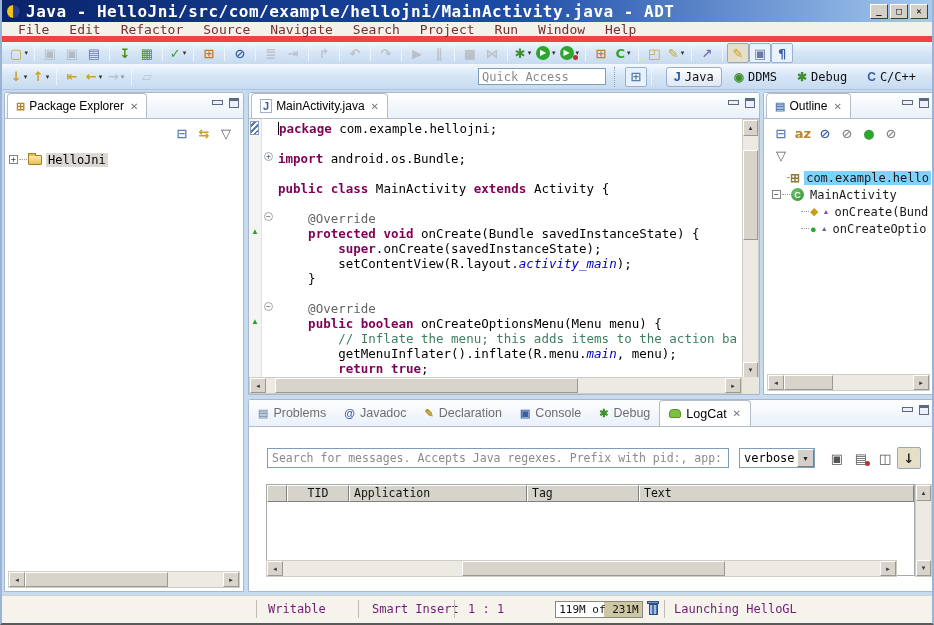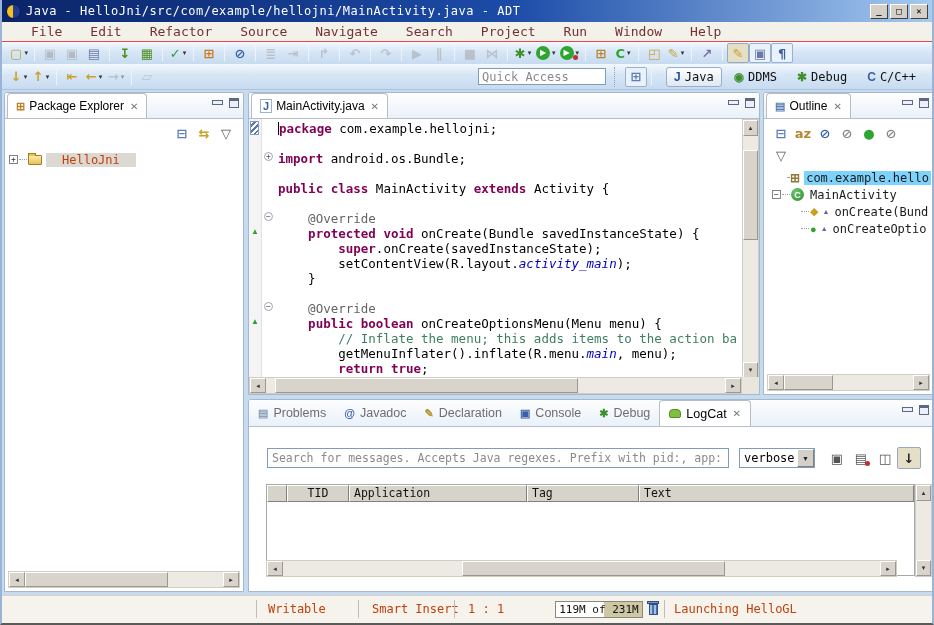--- a/index.html
+++ b/index.html
@@ -4,25 +4,25 @@
 <style>
   *{margin:0;padding:0;box-sizing:border-box;}
   html,body{width:934px;height:625px;overflow:hidden;}
   body{font-family:"Liberation Sans",sans-serif;background:#c6daf0;}
   .mono{font-family:"DejaVu Sans Mono",monospace;}
   .window{position:relative;width:934px;height:625px;border-left:2px solid #9ab4d8;border-right:2px solid #9ab4d8;border-bottom:2px solid #5a5a5a;background:#c6daf0;overflow:hidden;}
 
   
   .titlebar{position:absolute;left:0;top:0;width:100%;height:22px;background:linear-gradient(90deg,#0a246a 0%,#1c4ca8 55%,#a6caf0 100%);display:flex;align-items:center;padding:0 4px;}
   .app-icon{width:15px;height:15px;border-radius:50%;background:linear-gradient(90deg,#f2c21a 0 44%,#223a8f 44%);border:1px solid #0d1a4a;margin-right:5px;flex:0 0 auto;}
-  .title-text{color:#fff;font-weight:normal;font-size:12px;letter-spacing:0.5px;white-space:nowrap;overflow:hidden;flex:1;}
+  .title-text{color:#fff;font-weight:bold;font-size:16px;letter-spacing:0.5px;white-space:nowrap;overflow:hidden;flex:1;}
   .win-btn{width:18px;height:15px;background:#d4d0c8;border:1px solid;border-color:#fff #404040 #404040 #fff;font-size:9px;font-weight:bold;color:#000;display:flex;align-items:center;justify-content:center;margin-left:2px;font-family:"DejaVu Sans Mono",monospace;}
 
   
-  .menubar{position:absolute;left:0;top:22px;width:100%;height:20px;background:#f2f1ea;border-bottom:1px solid #ef4444;display:flex;align-items:center;padding-left:19px;gap:8px;}
+  .menubar{position:absolute;left:0;top:22px;width:100%;height:20px;background:#f2f1ea;border-bottom:6px solid #ef4444;display:flex;align-items:center;padding-left:6px;}
   .menu-item{font-family:"DejaVu Sans Mono",monospace;font-size:13px;color:#753030;padding:0 10px;cursor:default;}
 
   
   .tbrow{position:absolute;left:0;width:100%;display:flex;align-items:center;background:linear-gradient(#f3f8fd,#d7e6f6 45%,#c7dbf0);}
   #tb1{top:42px;height:22px;padding-left:6px;}
   #tb2{top:64px;height:26px;padding-left:6px;border-bottom:1px solid #aec4dd;}
   .tb-sep{width:1px;height:16px;background:#a8bdd6;border-right:1px solid #eef4fb;margin:0 4px;flex:0 0 auto;}
   .tb-btn{height:20px;min-width:22px;display:flex;align-items:center;justify-content:center;border:1px solid transparent;border-radius:2px;position:relative;padding:0 1px;flex:0 0 auto;}
   .tb-btn.on{background:#e6dfc8;border-color:#9aa8bc;}
   .tb-btn.frame{border-color:#9ab1cc;background:#e9f1fa;}
@@ -54,21 +54,21 @@
 
   
   #pkg-panel{left:2px;top:92px;width:240px;height:500px;}
   #pe-tools{position:absolute;right:6px;top:30px;display:flex;align-items:center;}
   .tree{position:absolute;left:4px;top:58px;right:4px;}
   .tree-row{display:flex;align-items:center;height:17px;}
   .expander{width:9px;height:9px;border:1px solid #848284;background:#fff;font-size:8px;line-height:7px;text-align:center;color:#333;flex:0 0 auto;font-family:"DejaVu Sans Mono",monospace;}
   .dots{width:8px;border-top:1px dotted #a0a0a0;height:1px;margin:0 1px;}
   .folder{width:14px;height:10px;background:linear-gradient(#ffe9a8,#e8c05a);border:1px solid #a08020;border-radius:1px;position:relative;margin-right:4px;flex:0 0 auto;}
   .folder::before{content:"";position:absolute;left:-1px;top:-3px;width:6px;height:2px;background:#e8c05a;border:1px solid #a08020;border-bottom:none;}
-  .tree-label{font-family:"DejaVu Sans Mono",monospace;font-size:12px;color:#c2410c;padding:0 16px;white-space:nowrap;}
+  .tree-label{font-family:"DejaVu Sans Mono",monospace;font-size:12px;color:#000000;padding:0 2px;white-space:nowrap;}
   .tree-label.hl{background:#dcd9d2;}
   #pe-hsb{position:absolute;left:3px;right:3px;bottom:3px;}
 
   
   #editor-panel{left:246px;top:92px;width:512px;height:303px;}
   .editor-body{position:absolute;left:0;top:26px;right:0;bottom:0;display:flex;}
   #marker-margin{width:13px;background:#f4f4f4;border-right:1px solid #e2e2e2;position:relative;flex:0 0 auto;}
   .range-ind{position:absolute;left:1px;top:2px;width:9px;height:14px;border:1px solid #8899bb;background:repeating-linear-gradient(135deg,#fff 0 2px,#5577bb 2px 4px);}
   .mcell{height:15px;display:flex;align-items:center;justify-content:center;}
   .mcell.ovr{color:#2e9e2e;font-size:8px;}
@@ -130,21 +130,21 @@
   .sb.h{flex-direction:row;height:17px;}
   .sb.v{flex-direction:column;width:17px;}
   .sb-btn{flex:0 0 16px;background:#d8d4cc;border:1px solid;border-color:#fff #9a9890 #9a9890 #fff;font-size:7px;display:flex;align-items:center;justify-content:center;color:#333;}
   .sb-track{flex:1;position:relative;}
   .sb-thumb{position:absolute;background:#d8d4cc;border:1px solid;border-color:#fff #9a9890 #9a9890 #fff;}
   .sb.h .sb-thumb{top:0;bottom:0;}
   .sb.v .sb-thumb{left:0;right:0;}
 
   
   .statusbar{position:absolute;left:0;top:595px;width:100%;height:28px;background:#f5f3ec;border-top:1px solid #d5d2c8;}
-  .st{position:absolute;top:6px;font-family:"DejaVu Sans Mono",monospace;font-size:12px;color:#c2410c;white-space:nowrap;}
+  .st{position:absolute;top:6px;font-family:"DejaVu Sans Mono",monospace;font-size:12px;color:#701a75;white-space:nowrap;}
   .st-sep{position:absolute;top:4px;width:1px;height:18px;background:#c0bdb2;}
   #heap{position:absolute;left:553px;top:5px;width:88px;height:17px;border:1px solid #8a887c;background:linear-gradient(90deg,#fff 0 56%,#cdc7a3 56%);display:flex;align-items:center;justify-content:center;font-family:"DejaVu Sans Mono",monospace;font-size:11px;color:#111;}
   #gc-btn{position:absolute;left:644px;top:5px;width:14px;height:17px;display:flex;flex-direction:column;align-items:center;}
   .gc-lid{width:12px;height:3px;background:#6f97c8;border:1px solid #2f4f7f;}
   .gc-body{width:9px;height:11px;border:1px solid #2f4f7f;background:linear-gradient(90deg,#9fc0e8 0 2px,#4a72a8 2px 4px,#9fc0e8 4px 6px,#4a72a8 6px 8px,#9fc0e8 8px);}
 </style>
 </head>
 <body>
 
 <div class="window">

